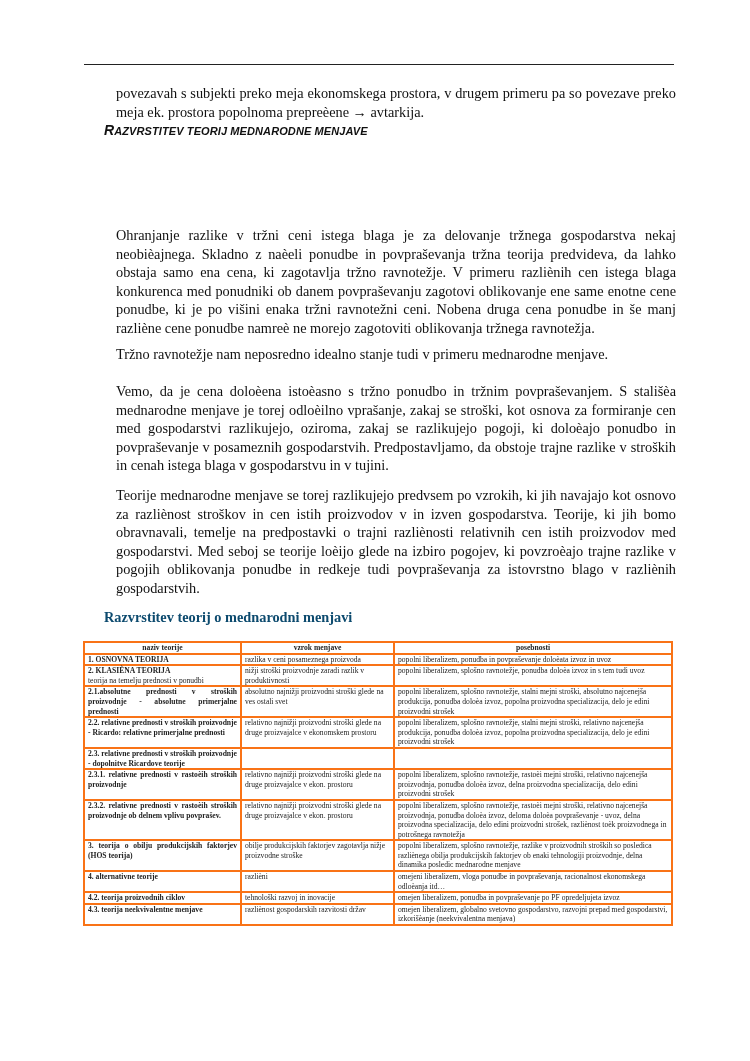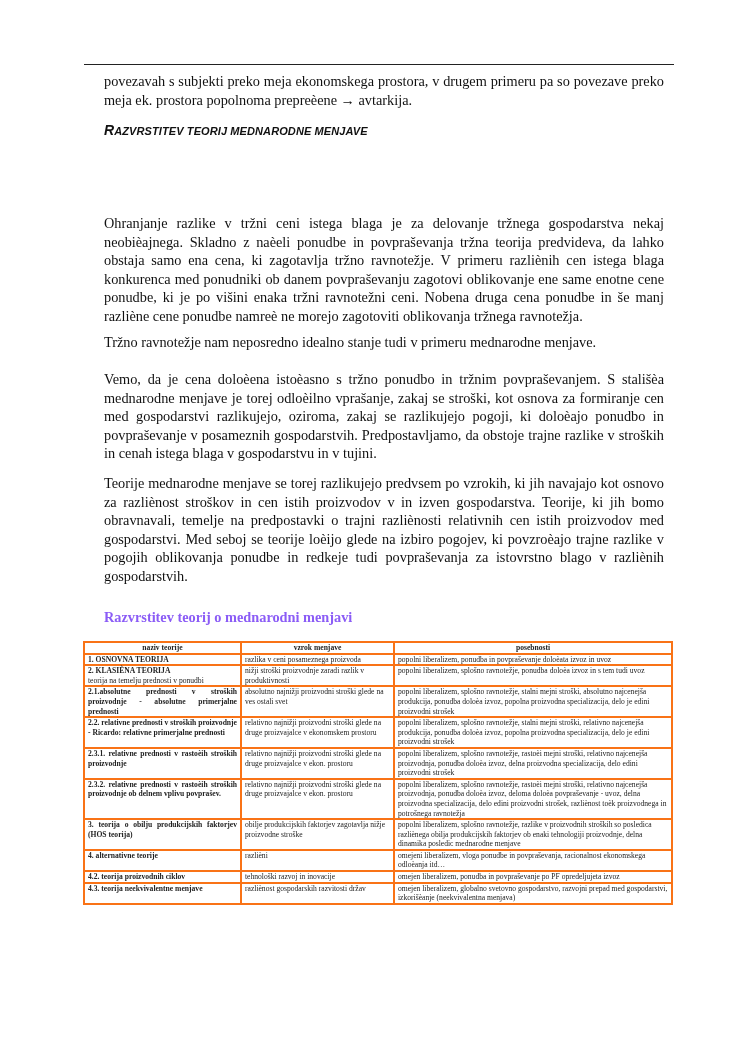--- a/index.html
+++ b/index.html
@@ -2,24 +2,24 @@
 <html><head>
 <meta charset="utf-8">
 <style>
   html, body { margin: 0; padding: 0; background: #ffffff; }
   body { width: 750px; height: 1061px; position: relative; overflow: hidden; color: #111; }
   .page { position: absolute; left: 0; top: 0; width: 750px; height: 1061px; }
   .header { position: absolute; left: 84px; top: 44px; width: 590px; font-family: "Liberation Sans", sans-serif; font-size: 7.4px; color: #222; }
   .header .title { display: block; }
   .header .pagenum { display: block; text-align: center; margin-top: -1px; }
   .rule { position: absolute; left: 84px; top: 64px; width: 590px; height: 0; border-top: 1px solid #222; }
-  .body-text { position: absolute; left: 104px; width: 560px; font-family: "Liberation Serif", serif; font-size: 14.3px; line-height: 18.5px; text-align: justify; color: #111; margin: 0; }
+  .body-text { position: absolute; left: 104px; width: 560px; font-family: "Liberation Serif", serif; font-size: 14.3px; line-height: 18.5px; text-align: justify; color: #111; margin: 12px; }
   .section-heading { position: absolute; left: 104px; top: 122px; font-family: "Liberation Sans", sans-serif; font-weight: bold; font-style: italic; font-size: 11px; letter-spacing: 0.1px; color: #111; }
   .section-heading .cap { font-size: 14px; }
-  .table-title { position: absolute; left: 104px; top: 609px; font-family: "Liberation Serif", serif; font-weight: bold; font-size: 14.3px; color: #8b5cf6; }
+  .table-title { position: absolute; left: 104px; top: 609px; font-family: "Liberation Serif", serif; font-weight: bold; font-size: 14.3px; color: #0c4a6e; }
   table.theories { position: absolute; left: 83px; top: 641px; width: 590px; border-collapse: collapse; font-family: "Liberation Serif", serif; font-size: 7.6px; line-height: 9.6px; color: #222; }
   table.theories th, table.theories td { border: 2px solid #f97316; padding: 0 3px; vertical-align: top; }
   table.theories th { font-weight: bold; text-align: center; height: 9px; }
   table.theories td.name { font-weight: bold; text-align: justify; width: 149px; }
   table.theories td.name .sub { font-weight: normal; display: block; }
   table.theories td.cause { width: 145px; }
   table.theories tr.thick td { border-top: 1.6px solid #222; }
 </style>
 </head>
 <body>
@@ -61,20 +61,25 @@
         <tr class="thick">
           <td class="name"><span>2.1.absolutne prednosti v stroških proizvodnje - absolutne primerjalne prednosti</span></td>
           <td class="cause">absolutno najnižji proizvodni stroški glede na ves ostali svet</td>
           <td class="features">popolni liberalizem, splošno ravnotežje, stalni mejni stroški, absolutno najcenejša produkcija, ponudba doloèa izvoz, popolna proizvodna specializacija, delo je edini proizvodni strošek</td>
         </tr>
         <tr class="thick">
           <td class="name"><span>2.2. relativne prednosti v stroških proizvodnje - Ricardo: relativne primerjalne prednosti</span></td>
           <td class="cause">relativno najnižji proizvodni stroški glede na druge proizvajalce v ekonomskem prostoru</td>
           <td class="features">popolni liberalizem, splošno ravnotežje, stalni mejni stroški, relativno najcenejša produkcija, ponudba doloèa izvoz, popolna proizvodna specializacija, delo je edini proizvodni strošek</td>
         </tr>
+        <tr>
+          <td class="name"><span>2.3. relativne prednosti v stroških proizvodnje - dopolnitve Ricardove teorije</span></td>
+          <td class="cause"></td>
+          <td class="features"></td>
+        </tr>
         <tr class="thick">
           <td class="name"><span>2.3.1. relativne prednosti v rastoèih stroških proizvodnje</span></td>
           <td class="cause">relativno najnižji proizvodni stroški glede na druge proizvajalce v ekon. prostoru</td>
           <td class="features">popolni liberalizem, splošno ravnotežje, rastoèi mejni stroški, relativno najcenejša proizvodnja, ponudba doloèa izvoz, delna proizvodna specializacija, delo edini proizvodni strošek</td>
         </tr>
         <tr>
           <td class="name"><span>2.3.2. relativne prednosti v rastoèih stroških proizvodnje ob delnem vplivu povprašev.</span></td>
           <td class="cause">relativno najnižji proizvodni stroški glede na druge proizvajalce v ekon. prostoru</td>
           <td class="features">popolni liberalizem, splošno ravnotežje, rastoèi mejni stroški, relativno najcenejša proizvodnja, ponudba doloèa izvoz, deloma doloèa povpraševanje - uvoz, delna proizvodna specializacija, delo edini proizvodni strošek, razliènost toèk proizvodnega in potrošnega ravnotežja</td>
         </tr>

